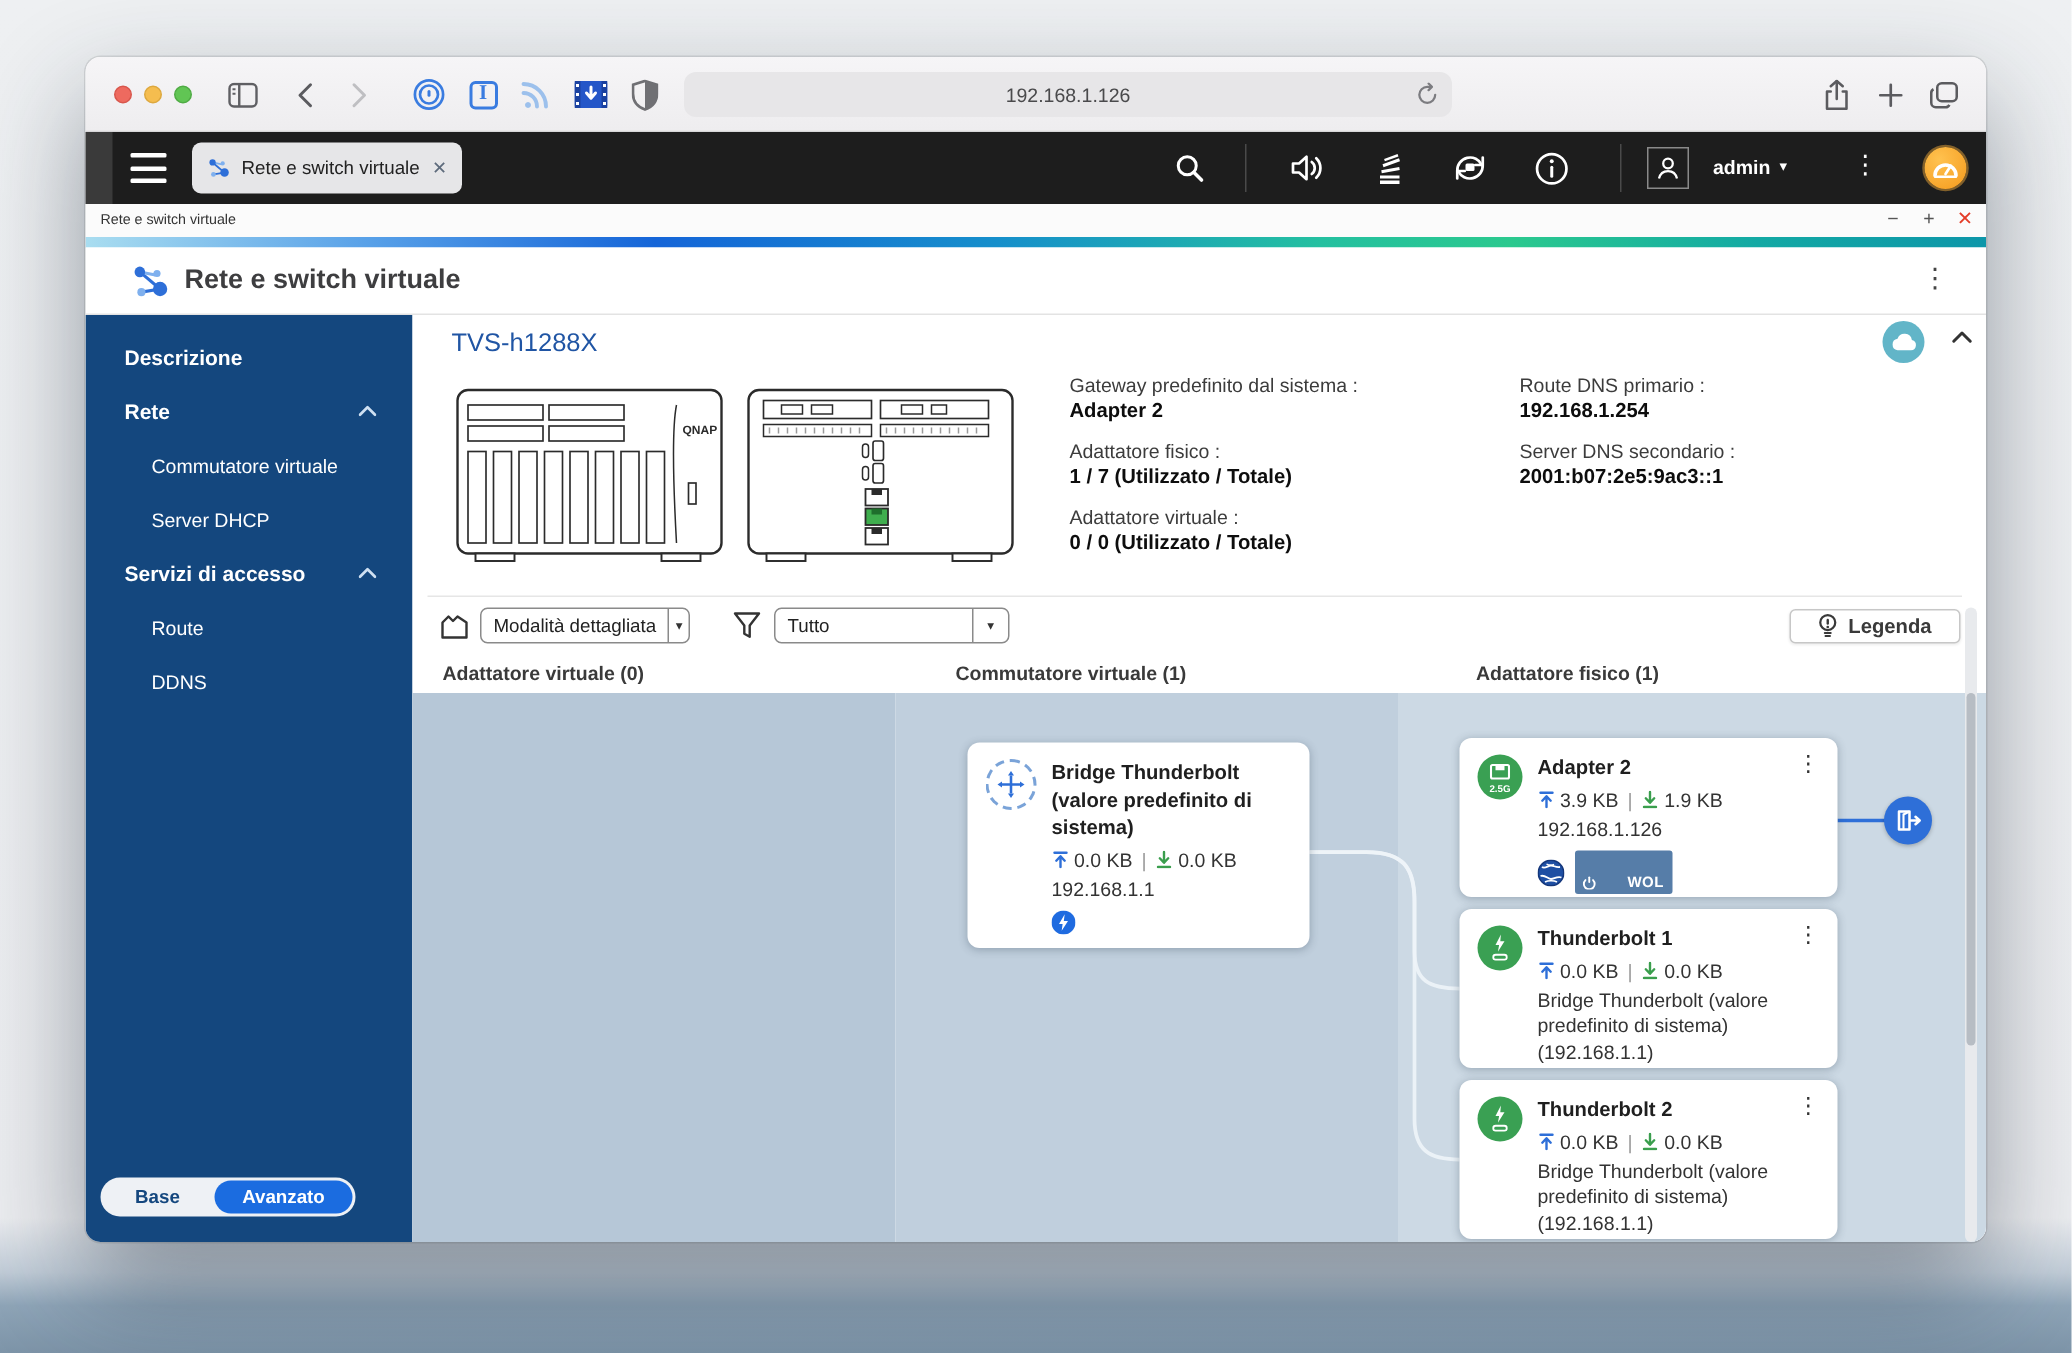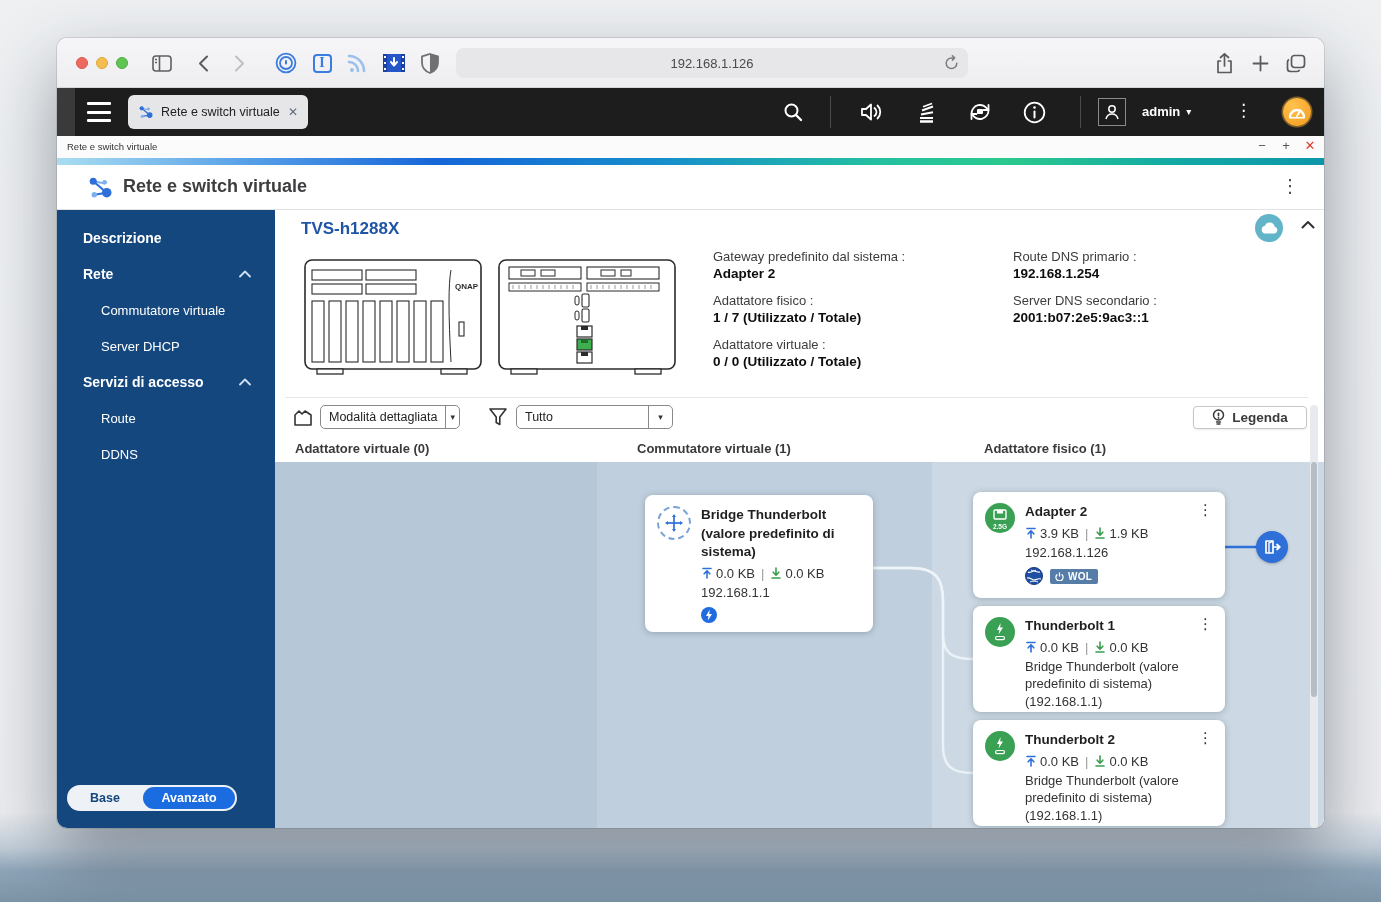--- a/index.html
+++ b/index.html
@@ -74,21 +74,21 @@
   .sitem.sub { padding-left:44px; font-size:13px; }
   .sitem .chev { position:absolute; right:24px; top:14px; }
   .mode-toggle { position:absolute; left:10px; top:575px; width:170px; height:26px; background:#eef1f5;
     border-radius:13px; display:flex; align-items:center; }
   .mode-toggle .base { flex:1; text-align:center; color:#14477e; font-size:12.5px; font-weight:bold; cursor:pointer;}
   .mode-toggle .adv { width:92px; height:22px; margin-right:2px; background:#1b6ce0; border-radius:11px;
     color:#fff; font-size:12.5px; font-weight:bold; display:flex; align-items:center; justify-content:center; cursor:pointer;}
 
   .content { position:absolute; left:218px; top:0; width:1049px; height:100%; background:#fff; }
 
-  .devname { position:absolute; left:26px; top:9px; font-size:17px; font-weight:bold; color:#2055a4; }
+  .devname { position:absolute; left:26px; top:9px; font-size:17px; font-weight:normal; color:#2055a4; }
   .devimg { position:absolute; top:48px; }
   .devimg.front { left:28px; } .devimg.rear { left:222px; }
 
   .infocol { position:absolute; top:38px; width:280px; }
   .infocol.c1 { left:438px; } .infocol.c2 { left:738px; }
   .inforow { margin-bottom:10px; }
   .inforow .lab { font-size:13px; color:#3c3c3c; line-height:17px; }
   .inforow .val { font-size:13.5px; font-weight:bold; color:#0d0d0d; line-height:17px; }
 
   .cloudbtn { position:absolute; left:980px; top:4px; width:28px; height:28px; border-radius:50%;
@@ -127,21 +127,21 @@
   .card .icol { flex:0 0 auto; }
   .card .body { flex:1; min-width:0; }
   .card .trow { display:flex; align-items:flex-start; }
   .card .cname { font-size:13.5px; font-weight:bold; color:#1f1f1f; line-height:1.38; }
   .card .ckebab { margin-left:auto; font-size:15px; color:#333; line-height:14px; cursor:pointer; padding-left:6px;}
   .stats { display:flex; align-items:center; gap:3px; margin-top:4px; font-size:13px; color:#333; }
   .stats .sep { color:#9a9a9a; margin:0 3px; }
   .cip, .cattach { font-size:13px; color:#333; margin-top:3px; line-height:1.35; }
   .cicons { display:flex; align-items:center; gap:7px; margin-top:6px; }
   .wol { background:#567da8; color:#fff; font-size:10px; font-weight:bold; border-radius:2px;
-    padding:2px 6px 2px 5px; display:flex; align-items:center; gap:4px; letter-spacing:.3px;}
+    padding:16px 6px 2px 5px; display:flex; align-items:center; gap:21px; letter-spacing:.3px;}
 
   .card.switch { left:370px; top:33px; width:228px; min-height:132px; }
   .card.p0 { left:698px; top:30px;  width:252px; height:106px; }
   .card.p1 { left:698px; top:144px; width:252px; height:106px; }
   .card.p2 { left:698px; top:258px; width:252px; height:106px; }
 
   .circle-ic { width:30px; height:30px; border-radius:50%; background:#3aa053; position:relative;
     display:flex; align-items:center; justify-content:center; }
   .circle-ic .speed { position:absolute; bottom:3px; width:100%; text-align:center; color:#fff;
     font-size:6.5px; font-weight:bold; }

